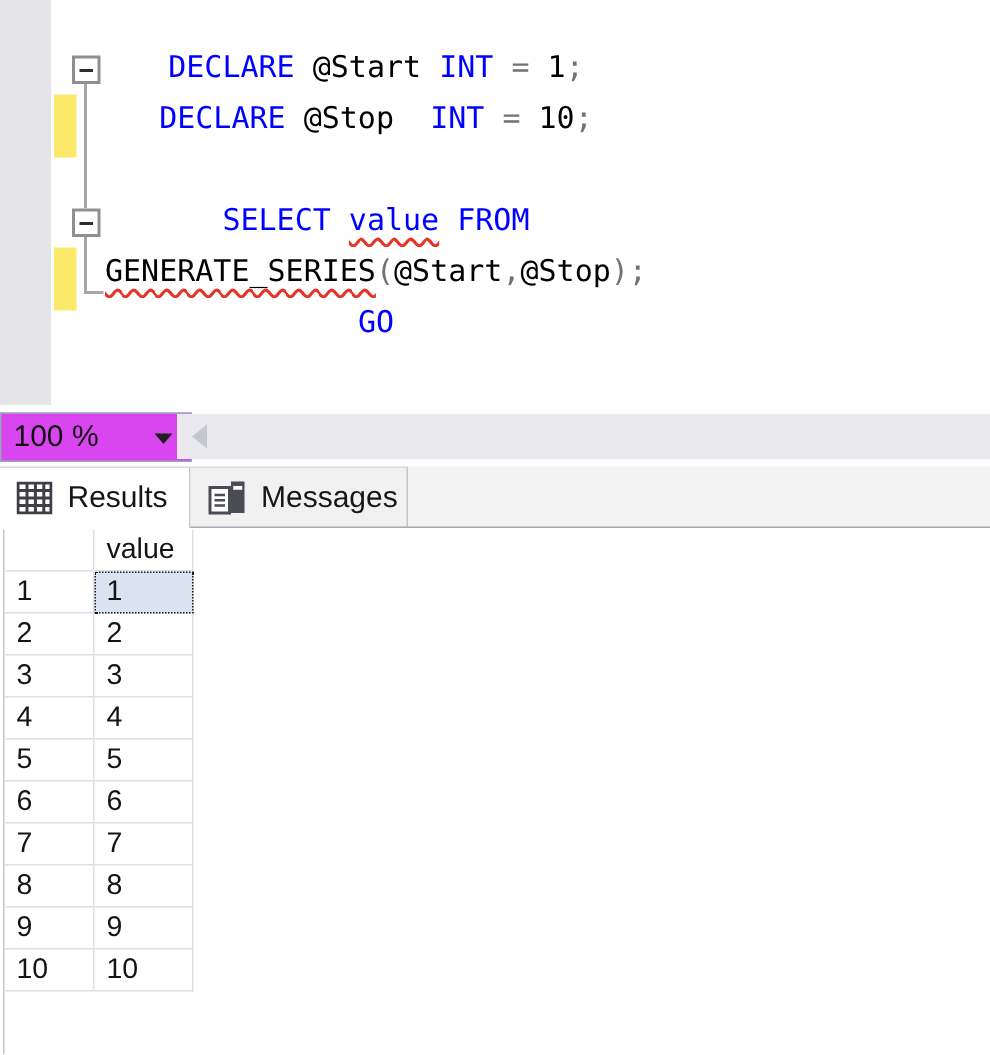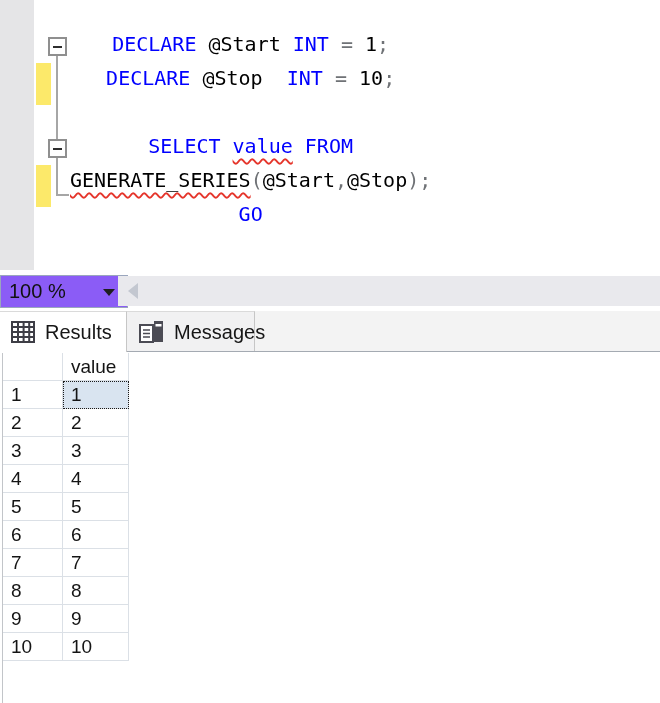--- a/index.html
+++ b/index.html
@@ -18,39 +18,39 @@
         font-size:20px;line-height:34px;white-space:pre;}
   .code-line{height:34px;}
   .tk{color:#000;}
   .tk-kw{color:#0000ff;}
   .tk-op{color:#6f7276;}
   .tk-err{text-decoration:underline wavy #e5352b;text-decoration-thickness:2px;
           text-underline-offset:5px;text-decoration-skip-ink:none;}
 
   
   .zoom-row{position:absolute;left:0;top:275px;width:660px;height:33px;}
-  .zoom-dropdown{position:absolute;left:0;top:0;width:128px;height:33px;background:#8b5cf6;
+  .zoom-dropdown{position:absolute;left:0;top:0;width:128px;height:33px;background:#d946ef;
                  border:1px solid #9aa6bd;box-sizing:border-box;}
   .zoom-dropdown .zvalue{position:absolute;left:8px;top:4px;font-size:20px;color:#111;}
   .caret{position:absolute;right:12px;top:13px;width:0;height:0;
          border-left:6px solid transparent;border-right:6px solid transparent;
          border-top:7px solid #1f1f1f;}
   .hscroll{position:absolute;left:118px;top:1px;width:542px;height:30px;background:#e9e9ed;}
   .scroll-arrow-left{position:absolute;left:10px;top:7px;width:0;height:0;
         border-top:8px solid transparent;border-bottom:8px solid transparent;
         border-right:10px solid #c3c7d0;}
 
   
   .tabstrip{position:absolute;left:0;top:311px;width:660px;height:41px;background:#f3f3f3;}
   .tab{position:absolute;top:0;height:41px;box-sizing:border-box;display:flex;align-items:center;
        gap:10px;font-size:20px;color:#161616;border-right:1px solid #c6c6c6;
        border-top:1px solid #dadada;background:#f1f1f2;padding-left:11px;}
   .tab.active{background:#fff;}
   .tab-results{left:0;width:127px;}
-  .tab-messages{left:127px;width:128px;}
+  .tab-messages{left:127px;width:145px;}
   .tab-underline{position:absolute;left:127px;top:40px;width:533px;height:1px;background:#a4aab2;}
 
   
   .grid-panel{position:absolute;left:0;top:352px;width:660px;height:351px;background:#fff;}
   .grid-left-border{position:absolute;left:2px;top:1px;width:1px;height:350px;background:#c2c5c9;}
   .grid{position:absolute;left:3px;top:1px;font-size:19px;color:#141414;}
   .gcell{position:absolute;box-sizing:border-box;border-right:1px solid #dbe0e6;
          border-bottom:1px solid #dbe0e6;padding:3px 0 0 8px;height:28px;}
   .gnum{left:0;width:60px;}
   .gval{left:60px;width:66px;}

